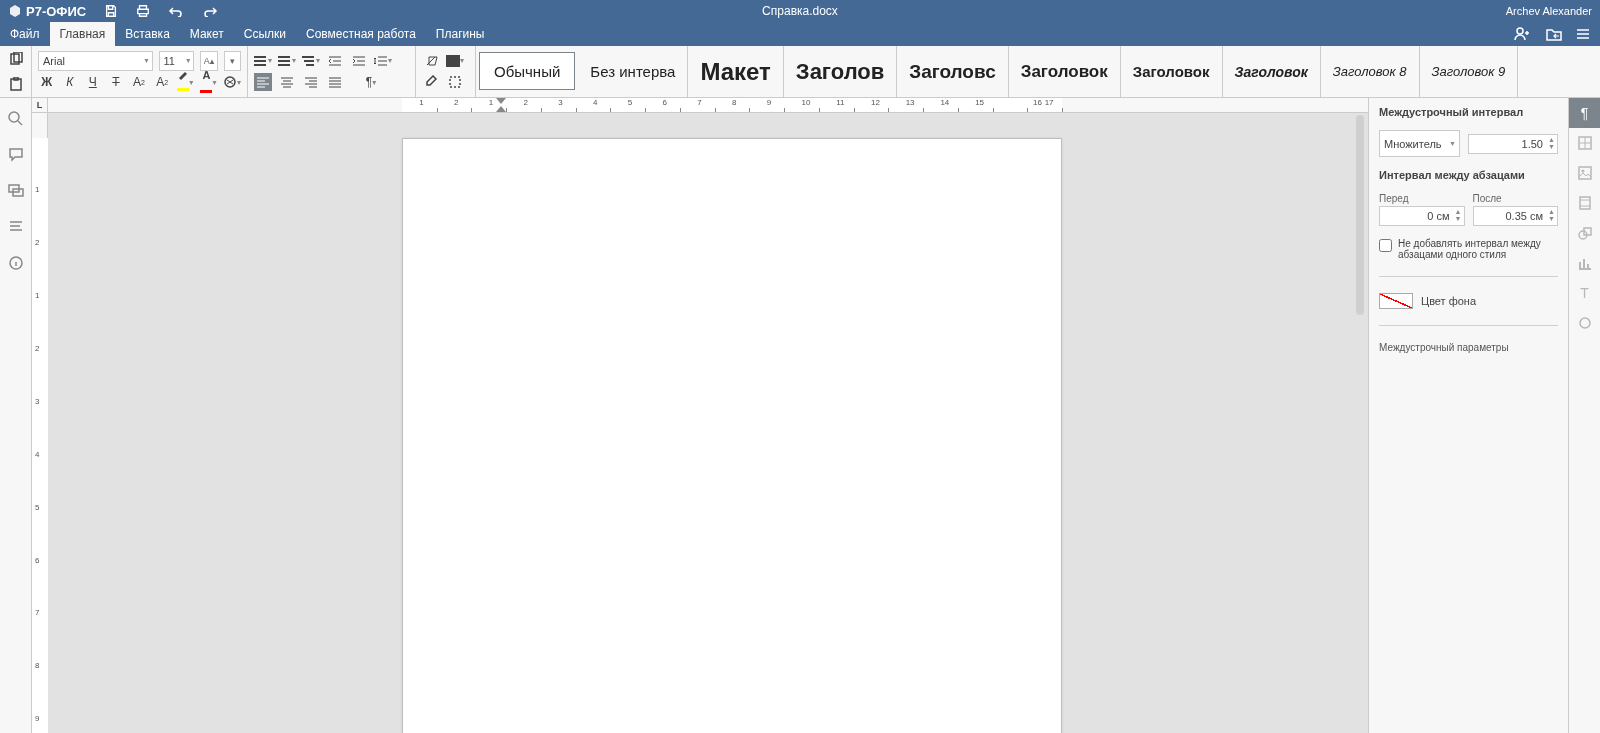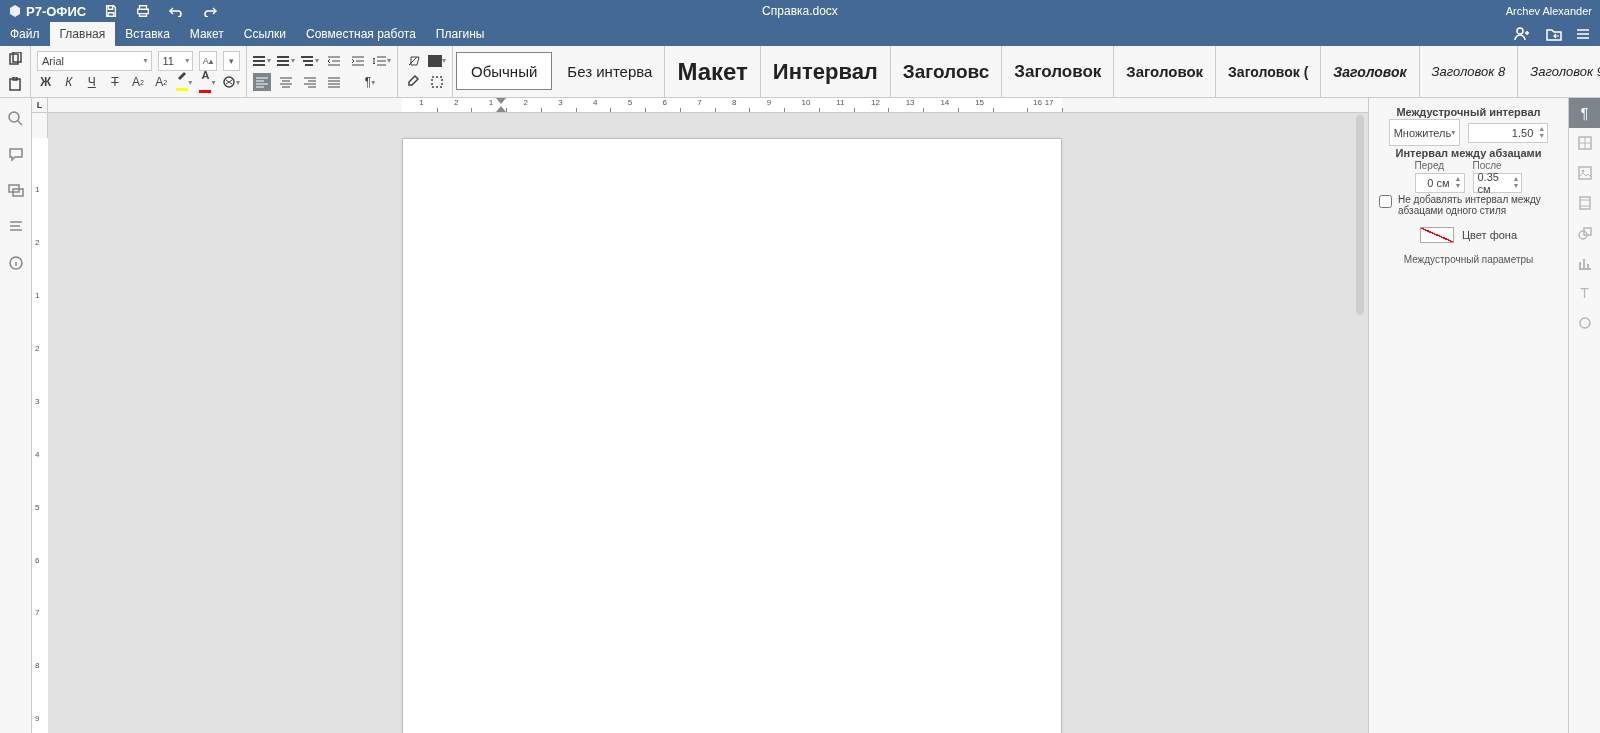--- a/index.html
+++ b/index.html
@@ -60,21 +60,21 @@
 .hruler-tick{position:absolute;top:0;font-size:8px;color:#555;}
 .vruler{width:16px;background:#f7f7f7;border-right:1px solid #cbcbcb;position:absolute;left:0;top:15px;bottom:0;}
 .vruler-inner{position:absolute;top:25px;left:0;width:16px;height:900px;background:#fff;}
 .vruler-tick{position:absolute;left:3px;font-size:8px;color:#555;}
 .canvas-scroll{position:absolute;left:16px;top:15px;right:0;bottom:0;overflow:hidden;}
 .page{position:absolute;left:354px;top:25px;width:660px;height:900px;background:#fff;border:1px solid #bdbdbd;box-shadow:0 0 3px rgba(0,0,0,0.08);}
 .vscroll{position:absolute;right:2px;top:15px;bottom:2px;width:10px;}
 .vscroll-thumb{position:absolute;top:2px;width:8px;height:200px;background:#cfcfcf;border-radius:4px;}
 
 
-.right-panel{width:200px;background:#f7f7f7;border-left:1px solid #cbcbcb;padding:8px 10px;display:flex;flex-direction:column;gap:1px;align-items:center;}
+.right-panel{width:200px;background:#f7f7f7;border-left:1px solid #cbcbcb;padding:8px 10px;display:flex;flex-direction:column;gap:12px;}
 .rp-label{font-size:11px;font-weight:bold;color:#444;}
 .rp-row{display:flex;gap:8px;align-items:center;}
 .rp-select{height:27px;border:1px solid #cbcbcb;background:#fff;font-size:11px;padding:0 4px;display:flex;align-items:center;justify-content:space-between;flex:1;}
 .rp-spin{height:20px;width:80px;border:1px solid #cbcbcb;background:#fff;font-size:11px;display:flex;align-items:center;justify-content:flex-end;padding:0 14px 0 4px;position:relative;}
 .rp-spin .spin-arr{position:absolute;right:2px;top:1px;font-size:7px;color:#888;line-height:7px;}
 .rp-sublabel{font-size:10px;color:#666;}
 .rp-half{flex:1;display:flex;flex-direction:column;gap:2px;}
 .rp-check{display:flex;gap:6px;font-size:10px;color:#444;align-items:flex-start;}
 .rp-check input{margin-top:1px;}
 .rp-sep{height:1px;background:#d0d0d0;margin:4px 0;}
@@ -300,25 +300,24 @@
           <svg width="14" height="14">
             <rect x="2" y="2" width="10" height="10" class="ic-stroke" stroke-dasharray="2"></rect>
           </svg>
         </span>
     </div>
   </div>
   <div class="styles-gallery">
     <div class="style-item selected">Обычный</div>
     <div class="style-item">Без интерва</div>
     <div class="style-item s2">Макет</div>
-    <div class="style-item s3">Интервал</div>
+    <div class="style-item s3">Заголов</div>
     <div class="style-item s4">Заголовс</div>
     <div class="style-item s5">Заголовок</div>
     <div class="style-item s6">Заголовок</div>
-    <div class="style-item s7">Заголовок (</div>
     <div class="style-item s8">Заголовок</div>
     <div class="style-item s9">Заголовок 8</div>
     <div class="style-item s10">Заголовок 9</div>
 
   </div>
 </div>
 
 <div class="workspace">
   <div class="left-tools-col">
     <span class="lt-ic">

